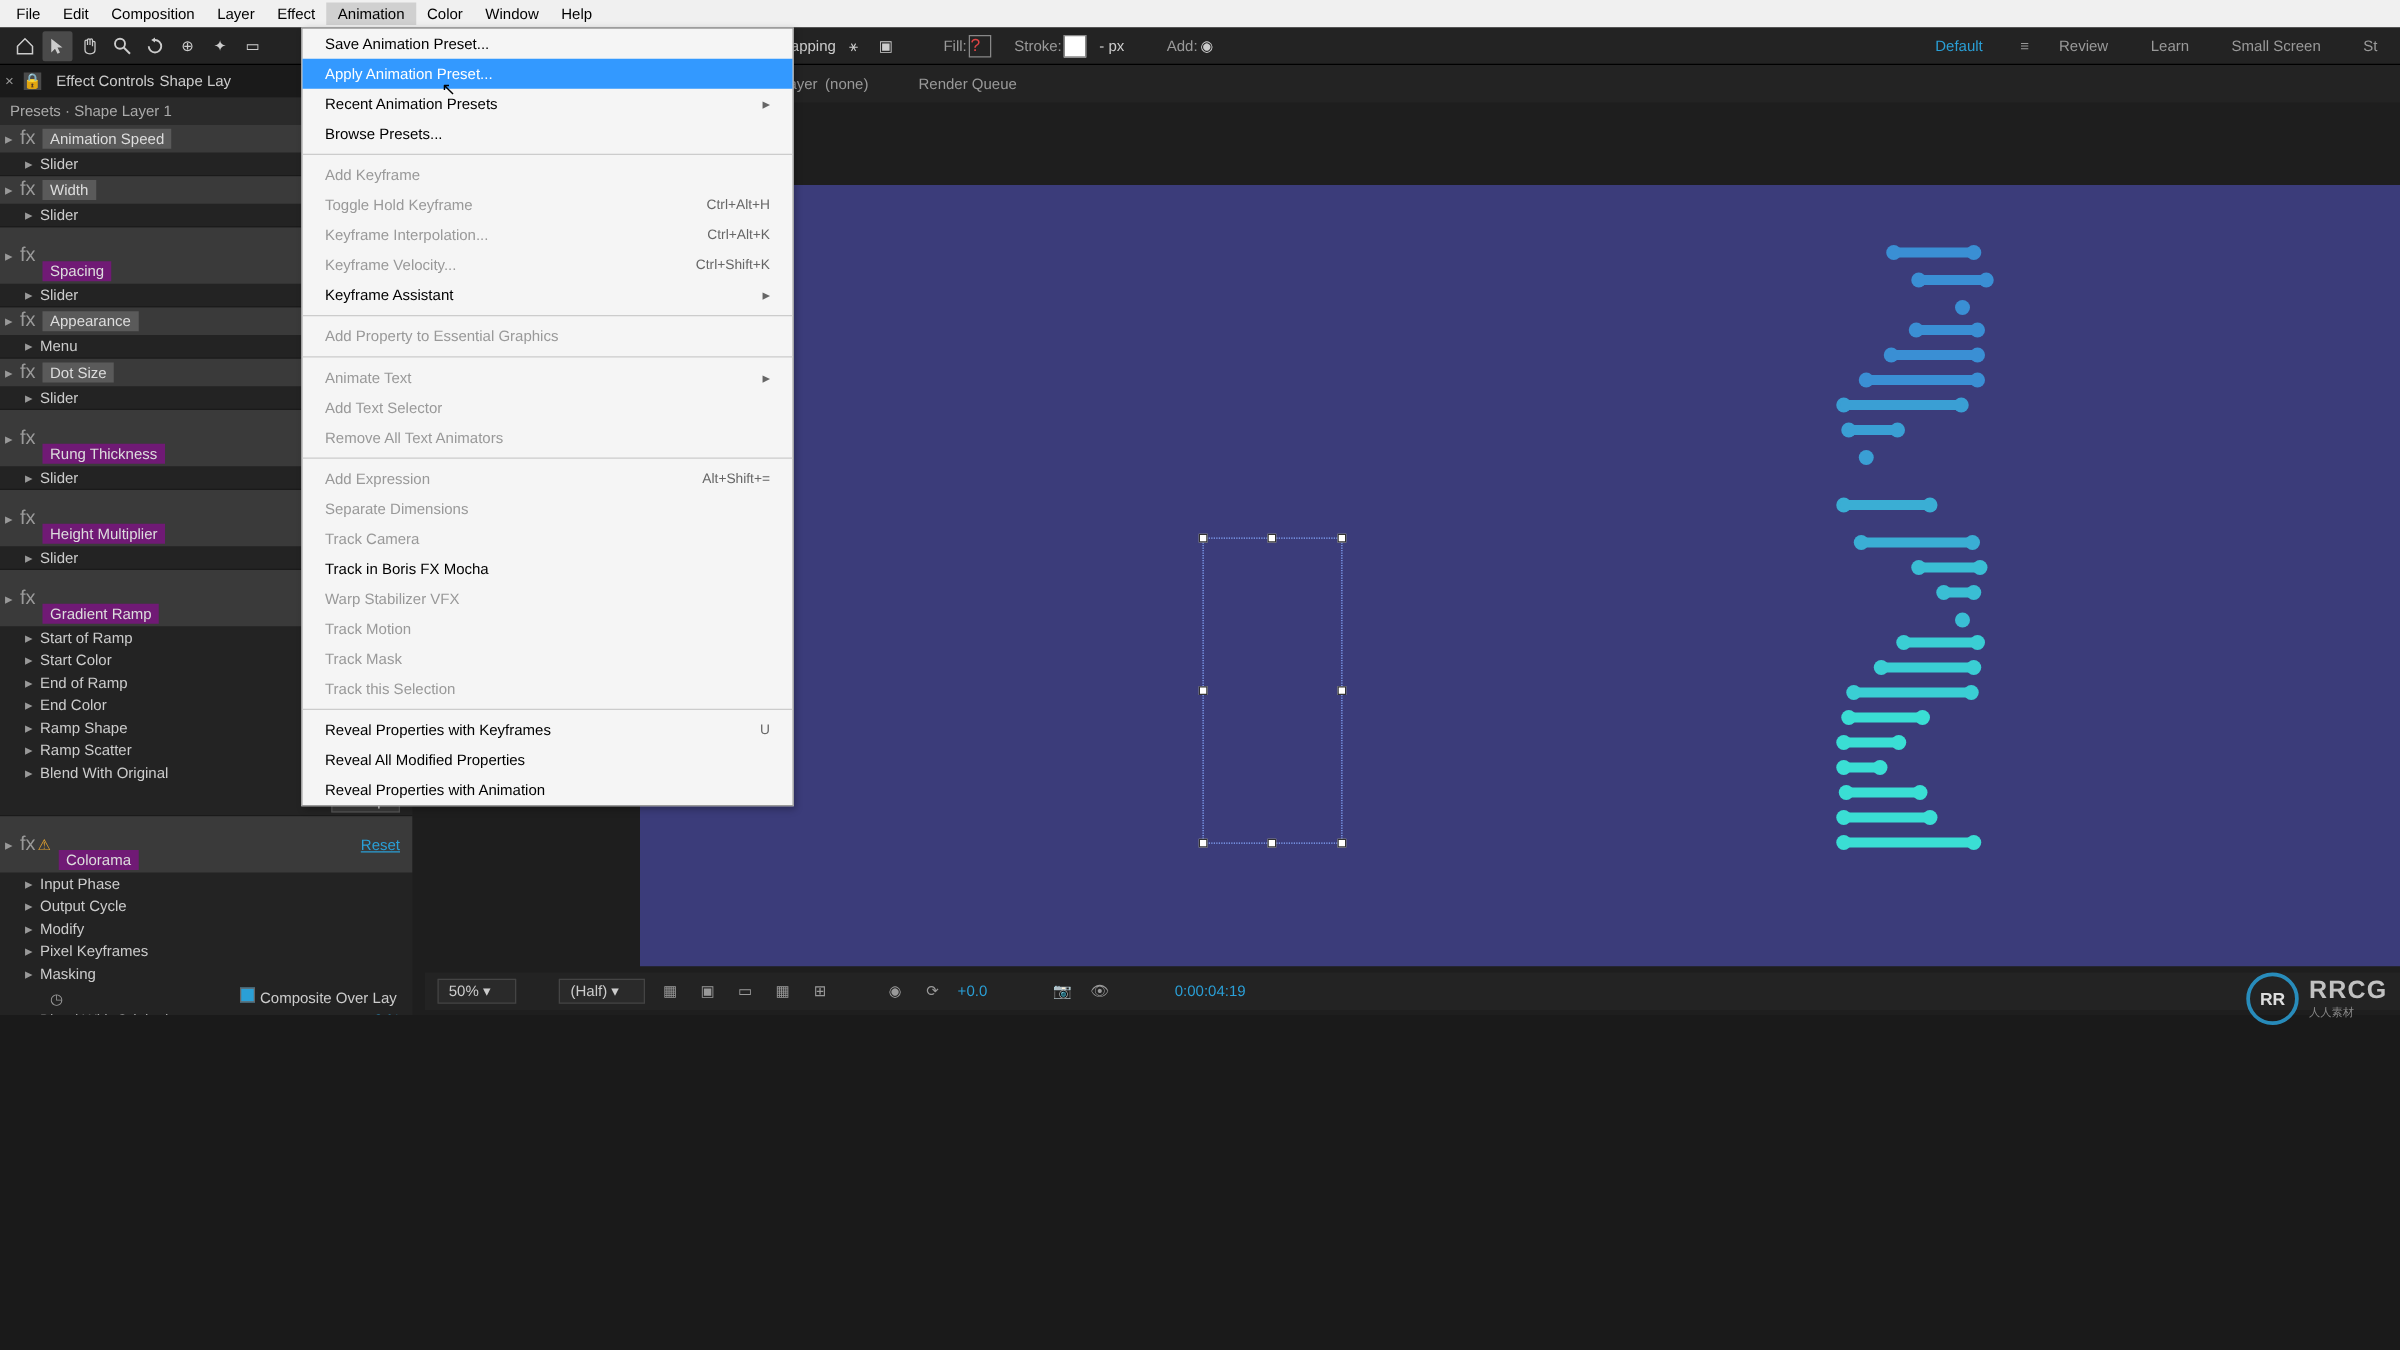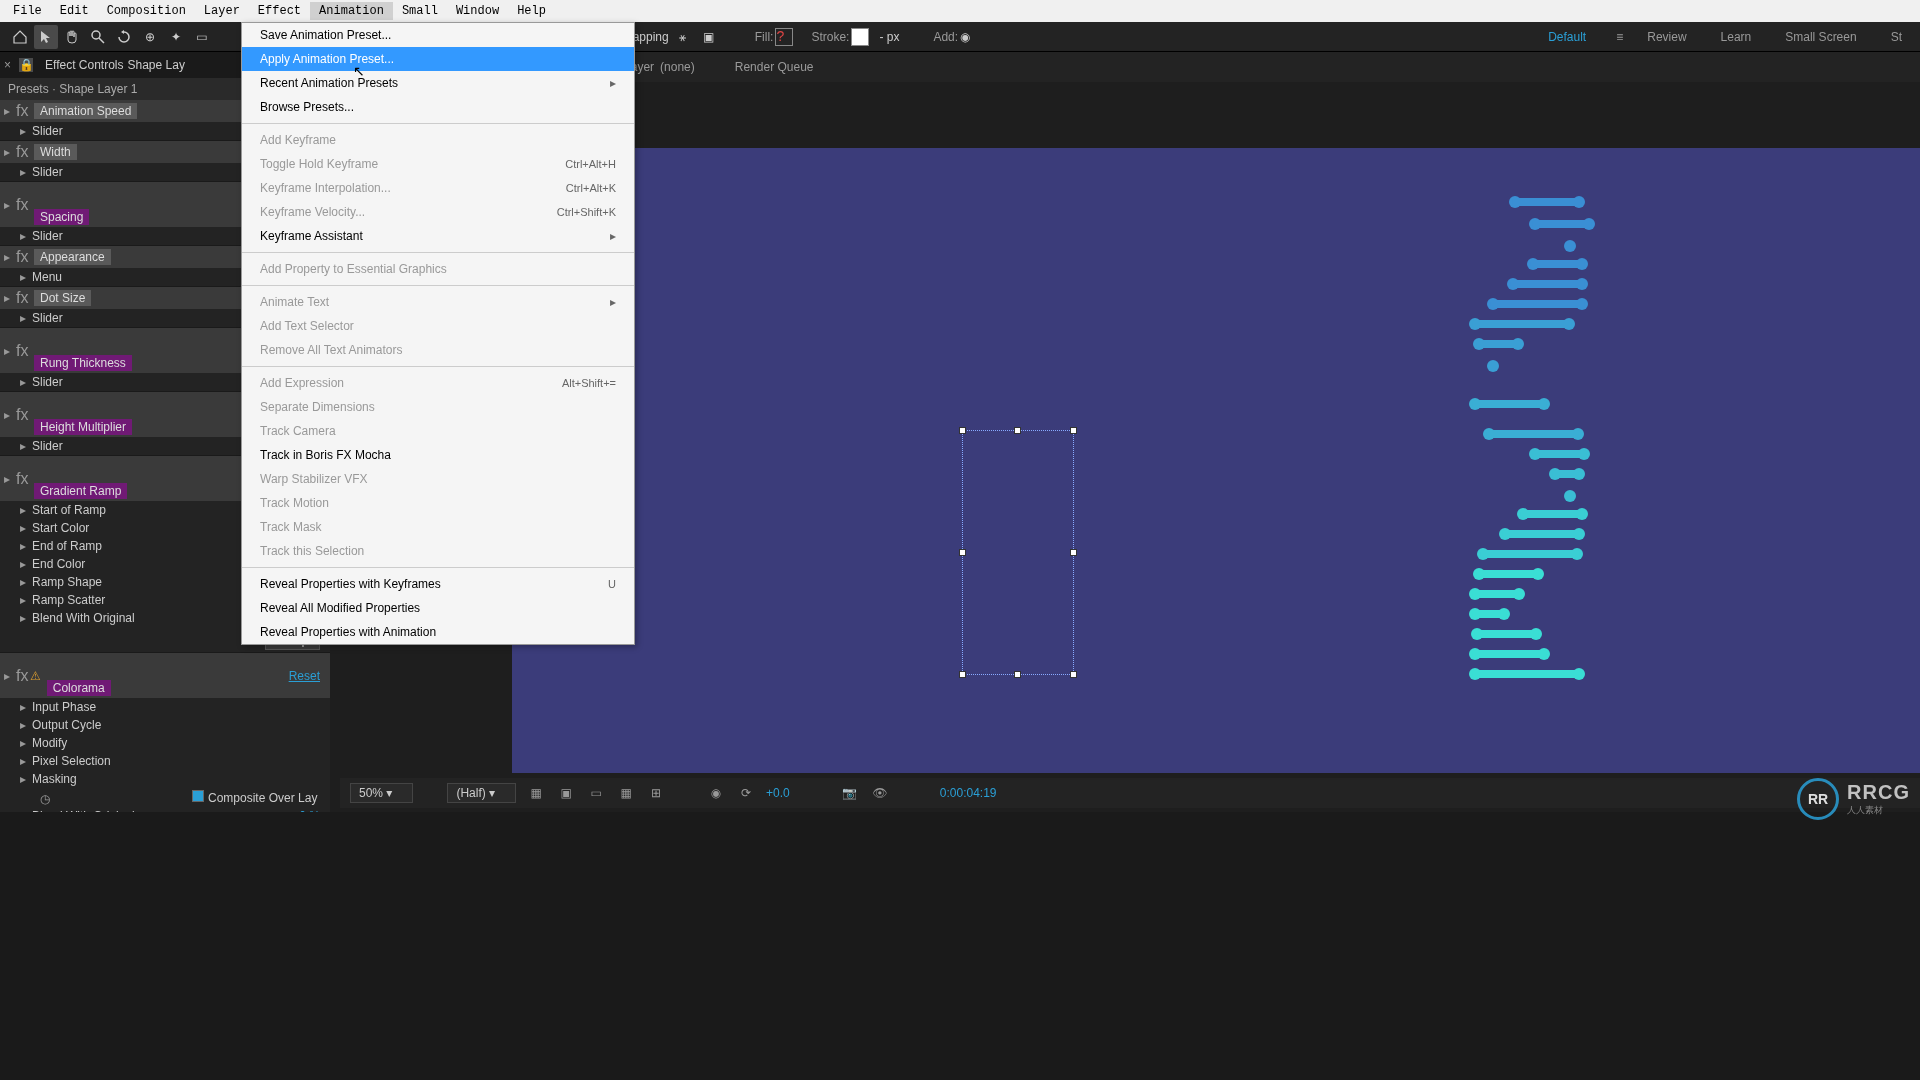--- a/index.html
+++ b/index.html
@@ -1,20 +1,20 @@
 <!DOCTYPE html>
 <html><head>
 <meta charset="utf-8">
 <style>
 * { margin: 0; padding: 0; box-sizing: border-box; font-family: 'Segoe UI', Arial, sans-serif; }
 body { background: #1e1e1e; color: #ccc; font-size: 12px; overflow: hidden; width: 1920px; height: 1080px; position: relative; }
 
 
 .menubar { background: #f0f0f0; height: 22px; display: flex; align-items: center; padding: 0 4px; color: #000; }
-.menubar-item { padding: 2px 9px; cursor: pointer; font-family: Liberation Mono, monospace; }
+.menubar-item { padding: 2px 9px; cursor: pointer; }
 .menubar-item.active { background: #d0d0d0; }
 
 
 .toolbar { background: #232323; height: 30px; display: flex; align-items: center; padding: 0 8px; gap: 2px; border-bottom: 1px solid #000; }
 .tool-btn { width: 24px; height: 24px; display: flex; align-items: center; justify-content: center; color: #ccc; cursor: pointer; }
 .tool-btn.active { background: #4a4a4a; border-radius: 2px; }
 .toolbar-right { display: flex; align-items: center; gap: 14px; margin-left: auto; color: #999; }
 .toolbar-label { color: #999; }
 .toolbar-workspace { padding: 2px 10px; cursor: pointer; }
 .toolbar-workspace.active { color: #2a9fd6; }
@@ -87,21 +87,21 @@
 </head>
 <body>
 
 <div class="menubar">
     <div class="menubar-item">File</div>
     <div class="menubar-item">Edit</div>
     <div class="menubar-item">Composition</div>
     <div class="menubar-item">Layer</div>
     <div class="menubar-item">Effect</div>
     <div class="menubar-item active">Animation</div>
-    <div class="menubar-item">Small</div>
+    <div class="menubar-item">Color</div>
     <div class="menubar-item">Window</div>
     <div class="menubar-item">Help</div>
   </div>
 
 <div class="toolbar">
   <div class="tool-btn">
       <svg width="16" height="16" viewBox="0 0 16 16">
         <path d="M2 8 L8 2 L14 8 L14 14 L2 14 Z" fill="none" stroke="#ccc" stroke-width="1.2"></path>
       </svg>
     </div>
@@ -348,21 +348,21 @@
         <div class="effect-prop">
           <span class="disclosure">▸</span>
           <span class="effect-prop-name">Output Cycle</span>
         </div>
         <div class="effect-prop">
           <span class="disclosure">▸</span>
           <span class="effect-prop-name">Modify</span>
         </div>
         <div class="effect-prop">
           <span class="disclosure">▸</span>
-          <span class="effect-prop-name">Pixel Selection</span>
+          <span class="effect-prop-name">Pixel Keyframes</span>
         </div>
         <div class="effect-prop">
           <span class="disclosure">▸</span>
           <span class="effect-prop-name">Masking</span>
         </div>
         <div class="effect-prop">
           <span style="width:20px"></span>
           <span style="width:12px;height:12px;display:inline-block;color:#999">◷</span>
           <span style="margin-left:140px"><span class="checkbox checked"></span><span>Composite Over Lay</span></span>
         </div>

